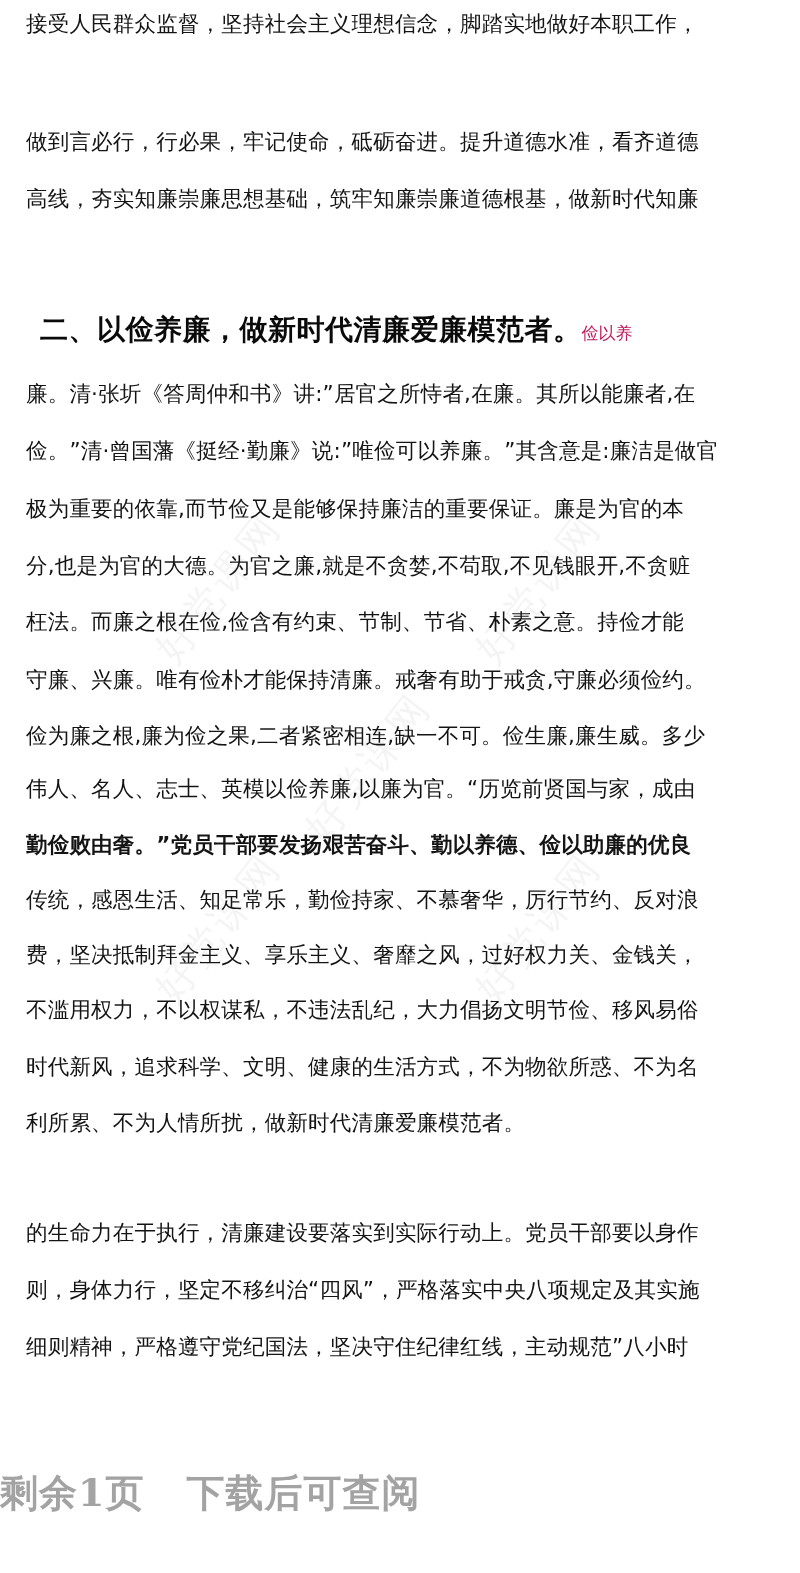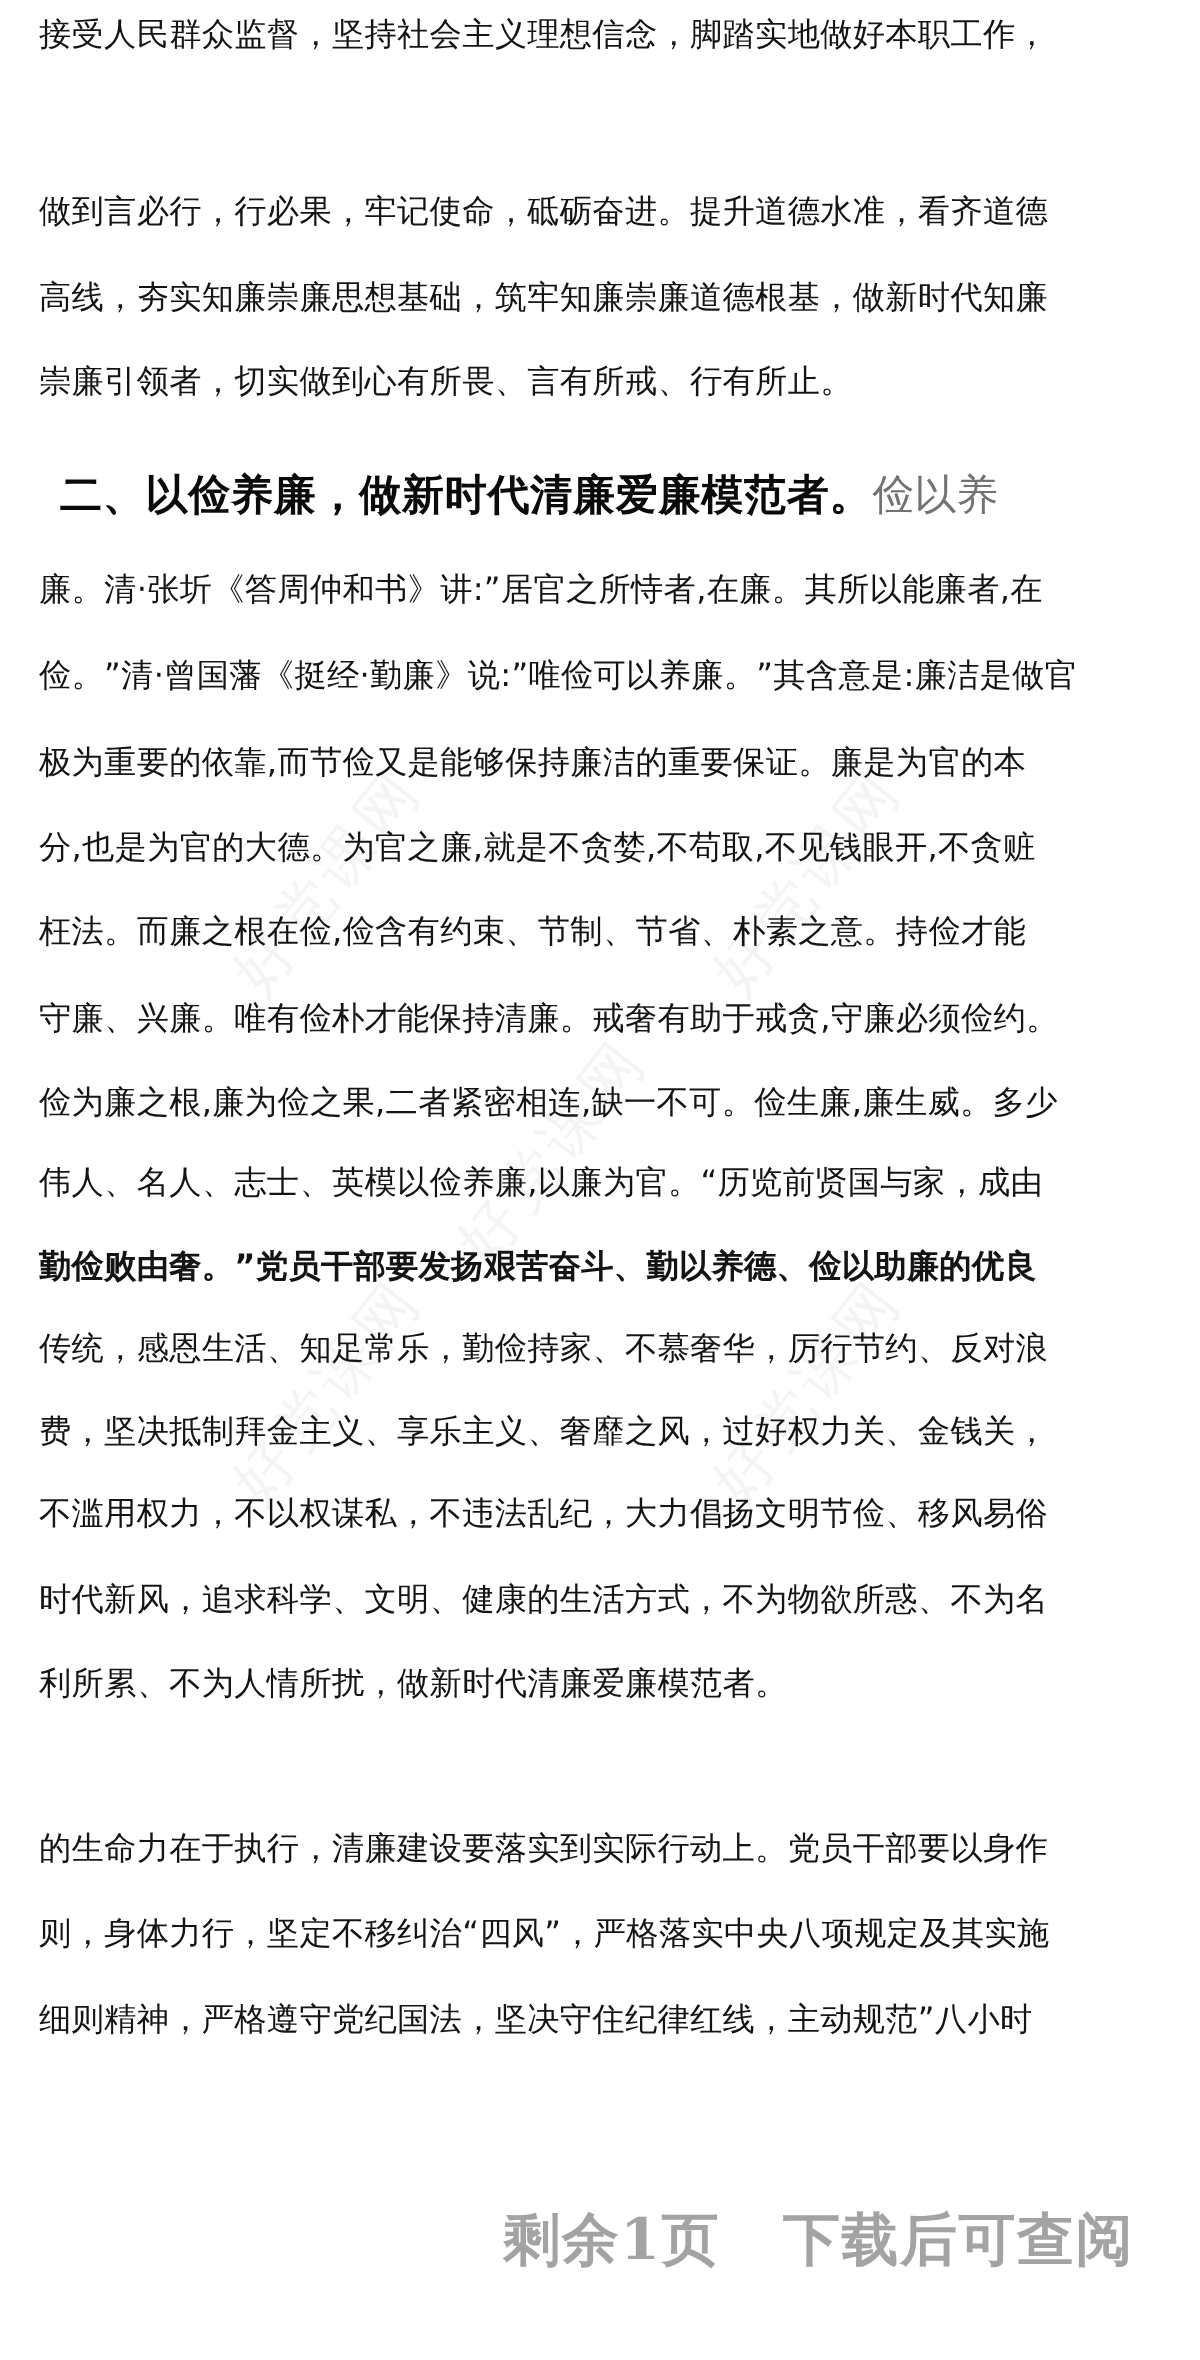--- a/index.html
+++ b/index.html
@@ -36,39 +36,39 @@
       white-space: nowrap;
       line-height: 40px;
     }
     .heading-strong {
       font-weight: bold;
       font-size: 28px;
       color: #0a0a0a;
       letter-spacing: 0.5px;
     }
     .heading-tail {
-      font-size: 28px;
-      color: #737373;
+      font-size: 17px;
+      color: #be185d;
     }
     .watermark {
       position: absolute;
       font-size: 40px;
       color: rgba(0,0,0,0.045);
       transform: rotate(-52deg);
       transform-origin: center center;
       white-space: nowrap;
       pointer-events: none;
       letter-spacing: 4px;
     }
     .remaining-banner {
       position: absolute;
       left: 0;
       top: 1468px;
       width: 756px;
-      text-align: right;
+      text-align: left;
       font-family: "DejaVu Serif", "Liberation Serif", serif;
       font-weight: bold;
       font-size: 38px;
       color: #a3a3a3;
       letter-spacing: 1px;
       white-space: nowrap;
     }
     .remaining-banner .gap {
       display: inline-block;
       width: 42px;
@@ -81,21 +81,20 @@
 
   <div class="watermark" style="left:130px; top:560px;">好党课网</div>
   <div class="watermark" style="left:450px; top:560px;">好党课网</div>
   <div class="watermark" style="left:280px; top:740px;">好党课网</div>
   <div class="watermark" style="left:130px; top:900px;">好党课网</div>
   <div class="watermark" style="left:450px; top:900px;">好党课网</div>
 
   <div class="line" style="top:9px;">接受人民群众监督，坚持社会主义理想信念，脚踏实地做好本职工作，</div>
   <div class="line" style="top:127px;">做到言必行，行必果，牢记使命，砥砺奋进。提升道德水准，看齐道德</div>
   <div class="line" style="top:184px;">高线，夯实知廉崇廉思想基础，筑牢知廉崇廉道德根基，做新时代知廉</div>
-  <div class="line" style="top:240px;">崇廉引领者，切实做到心有所畏、言有所戒、行有所止。</div>
 
   <div class="heading-line" style="left:40px; top:310px;">
     <span class="heading-strong">二、以俭养廉，做新时代清廉爱廉模范者。</span><span class="heading-tail">俭以养</span>
   </div>
 
   <div class="line" style="top:379px;">廉。清·张圻《答周仲和书》讲:”居官之所恃者,在廉。其所以能廉者,在</div>
   <div class="line" style="top:436px;">俭。”清·曾国藩《挺经·勤廉》说:”唯俭可以养廉。”其含意是:廉洁是做官</div>
   <div class="line" style="top:494px;">极为重要的依靠,而节俭又是能够保持廉洁的重要保证。廉是为官的本</div>
   <div class="line" style="top:551px;">分,也是为官的大德。为官之廉,就是不贪婪,不苟取,不见钱眼开,不贪赃</div>
   <div class="line" style="top:607px;">枉法。而廉之根在俭,俭含有约束、节制、节省、朴素之意。持俭才能</div>

